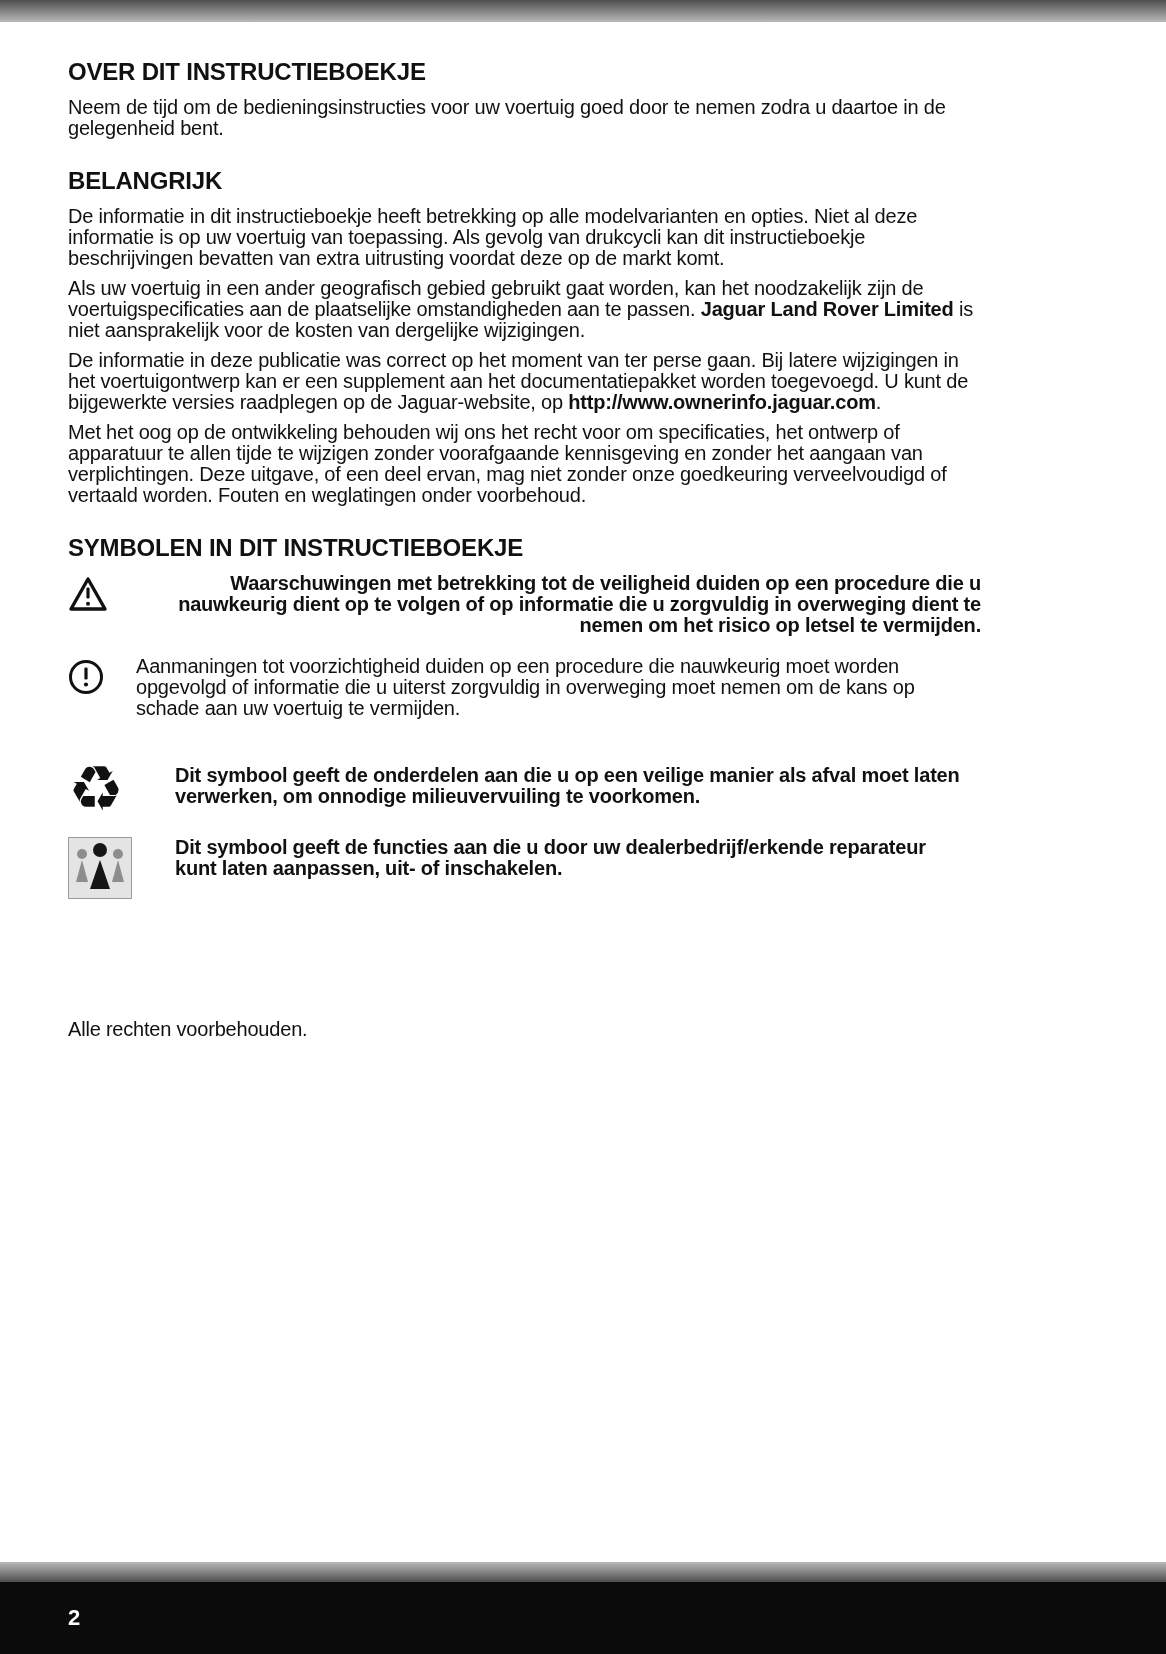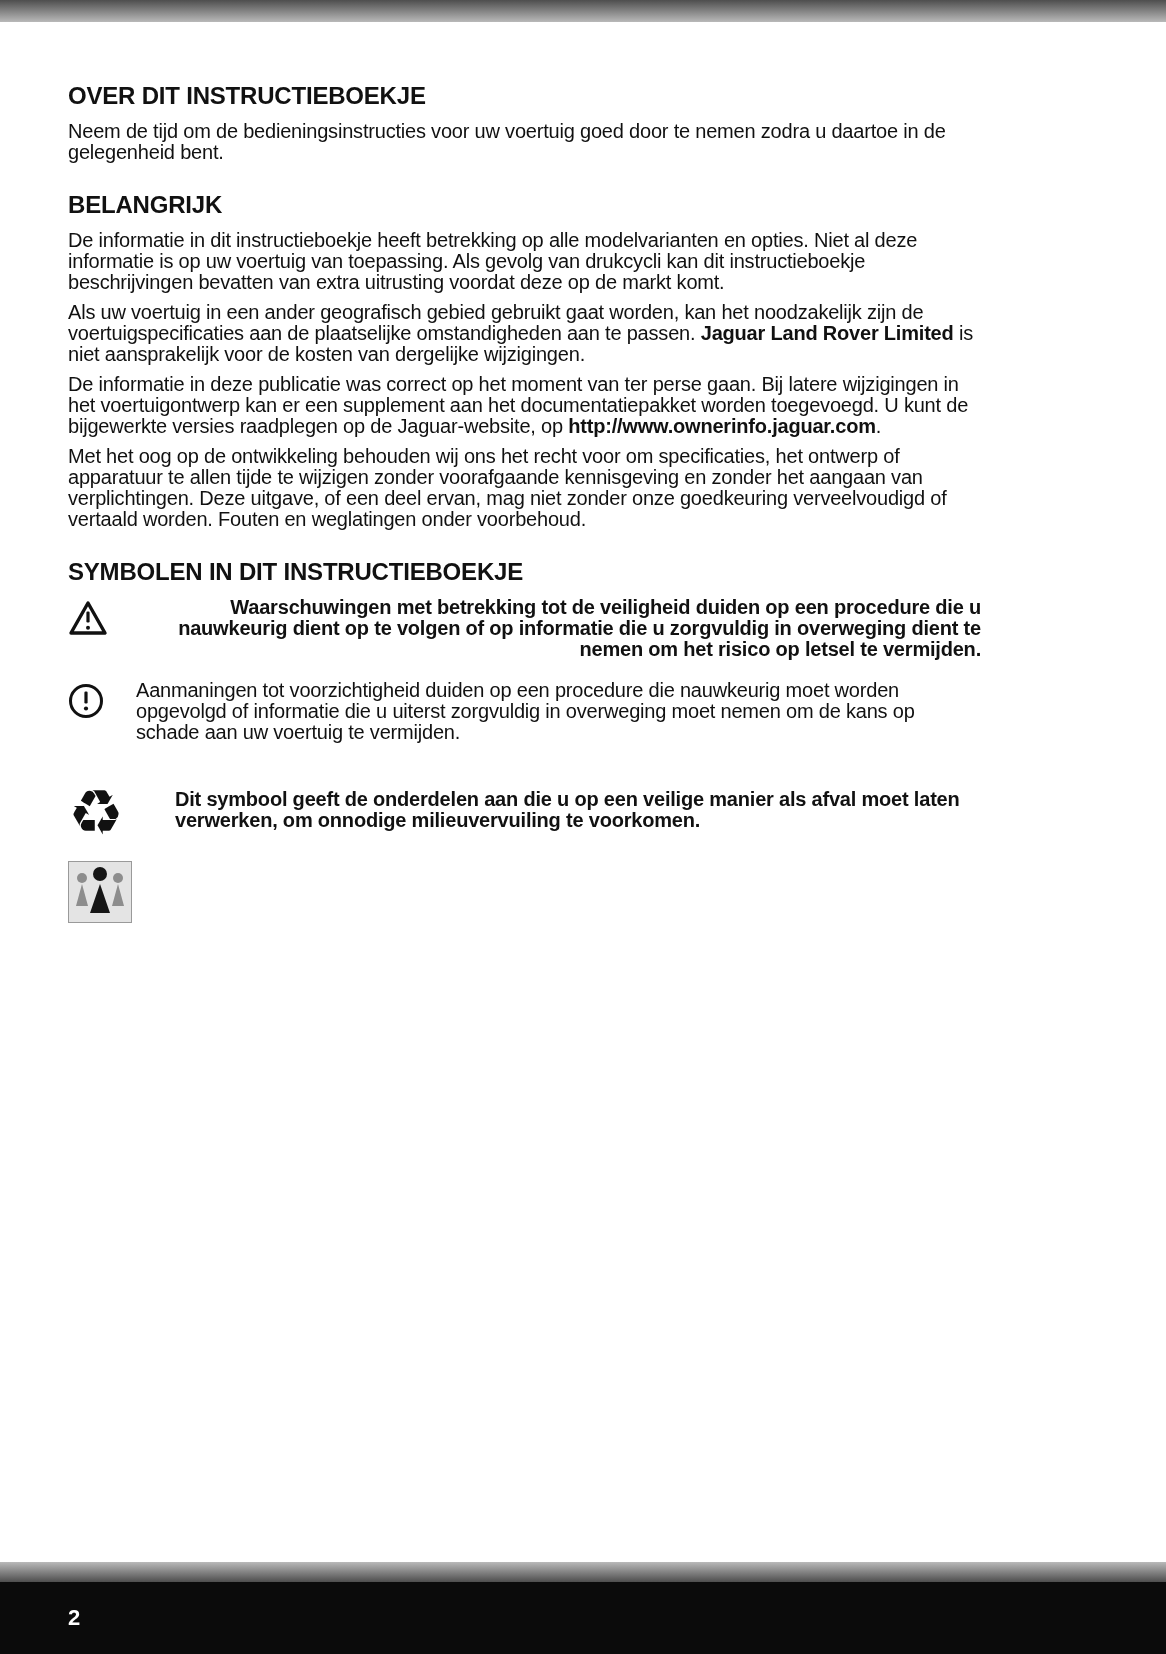--- a/index.html
+++ b/index.html
@@ -7,21 +7,21 @@
   body { font-family:"Liberation Sans","DejaVu Sans",sans-serif; color:#111; }
   .page { position:relative; width:1166px; height:1654px; background:#fff; overflow:hidden; }
 
   .topbar { height:97px; background:#0b0b0b; display:flex; align-items:flex-end; padding:0 0 11px 68px; }
   .topbar h1 { color:#fff; font-size:37px; font-weight:bold; letter-spacing:0.5px; line-height:1; }
 
   .strip-top { height:22px; background:linear-gradient(to bottom,#4e4e4e,#b9b9b9); }
   .strip-bottom { position:absolute; left:0; right:0; bottom:72px; height:20px;
                   background:linear-gradient(to bottom,#b9b9b9,#4e4e4e); }
 
-  .content { padding:36px 68px 0 68px;margin-top:24px; }
+  .content { padding:36px 68px 0 68px; }
 
   h2 { font-size:24px; font-weight:bold; letter-spacing:-0.2px; margin:28px 0 11px 0; }
   section.first h2 { margin-top:0; }
 
   p.body { font-size:20px; line-height:21px; letter-spacing:-0.2px; max-width:908px; margin:0 0 9px 0; }
   .bold { font-weight:bold;text-align:right; }
 
   .symbol-row { display:flex; align-items:flex-start; margin:0 0 14px 0; }
   .symbol-row .icon-cell { flex:0 0 68px; padding-top:3px; }
   .symbol-row.wide .icon-cell { flex:0 0 107px; padding-top:0; }
@@ -99,24 +99,26 @@
           <svg width="64" height="62" viewBox="0 0 64 62" aria-hidden="true">
             <rect x="0.5" y="0.5" width="63" height="61" fill="#e4e4e4" stroke="#9a9a9a"></rect>
             <circle cx="14" cy="17" r="5" fill="#8d8d8d"></circle>
             <path d="M8 45 L14 23 L20 45 Z" fill="#8d8d8d"></path>
             <circle cx="50" cy="17" r="5" fill="#8d8d8d"></circle>
             <path d="M44 45 L50 23 L56 45 Z" fill="#8d8d8d"></path>
             <circle cx="32" cy="13" r="7" fill="#161616"></circle>
             <path d="M22 52 L32 23 L42 52 Z" fill="#161616"></path>
           </svg>
         </span>
+        <p class="body">Dit symbool geeft de functies aan die u door uw dealerbedrijf/erkende reparateur kunt laten aanpassen, uit- of inschakelen.</p>
       </div>
     </section>
 
     <div class="copyright">
+      <p>Alle rechten voorbehouden.</p>
     </div>
 
   </main>
 
   <div class="strip-bottom"></div>
   <footer class="bottombar">
     <span>2</span>
   </footer>
 
 </div>

